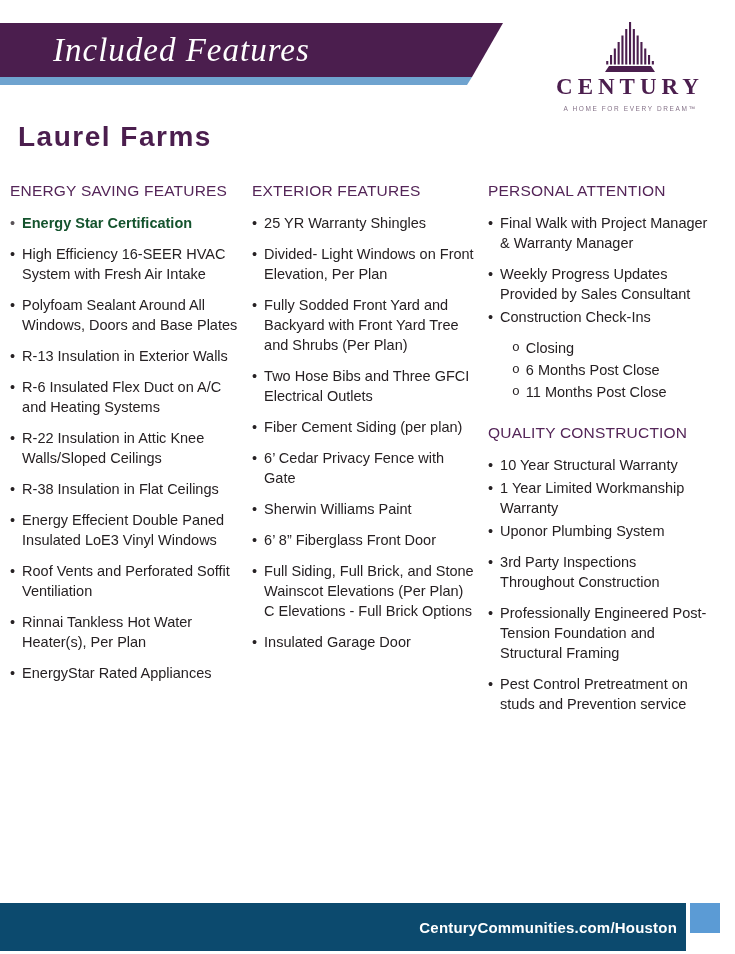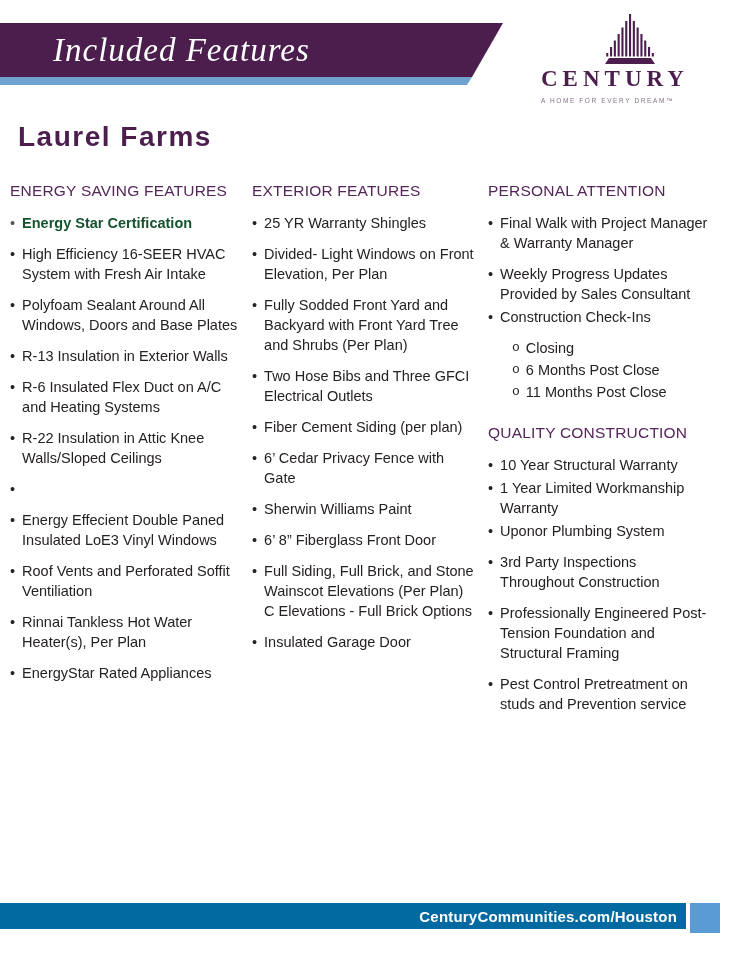--- a/index.html
+++ b/index.html
@@ -19,21 +19,21 @@
     color:#ffffff;font-size:33px;line-height:54px;padding-left:53px;
     letter-spacing:1px;white-space:nowrap;
   }
   .banner-strip{
     position:absolute;left:0;top:77px;width:472px;height:8px;
     background:#6fa3cf;
     clip-path:polygon(0 0,100% 0,calc(100% - 5px) 100%,0 100%);
   }
   
   .logo{
-    position:absolute;top:12px;right:16px;width:178px;text-align:left;
+    position:absolute;top:20px;right:16px;width:178px;text-align:center;
     color:#4b1e4e;
   }
   .logo-icon{display:block;margin:0 auto 2px auto;}
   .logo-name{
     font-family:"Liberation Serif",serif;font-weight:bold;
     font-size:23px;letter-spacing:5px;line-height:26px;white-space:nowrap;
   }
   .logo-subname{
     font-family:"Liberation Serif",serif;font-weight:bold;
     font-size:12.5px;letter-spacing:2.5px;line-height:16px;white-space:nowrap;
@@ -72,22 +72,22 @@
   .sub-item{
     display:flex;gap:6px;margin:0 0 2px 24px;
     color:#262123;font-size:14.5px;line-height:20px;
   }
   .sub-bullet{
     flex:0 0 auto;font-family:"Liberation Mono",monospace;
     font-size:13px;line-height:20px;
   }
   
   .footer-bar{
-    position:absolute;left:0;top:903px;width:686px;height:26px;
-    background:#0369a1;display:flex;align-items:center;justify-content:flex-end;
+    position:absolute;left:0;top:903px;width:686px;height:48px;
+    background:#0c4a6e;display:flex;align-items:center;justify-content:flex-end;
   }
   .footer-url{
     color:#ffffff;font-size:15px;font-weight:bold;padding-right:9px;
     letter-spacing:0.2px;
   }
   .footer-square{
     position:absolute;left:690px;top:903px;width:30px;height:30px;
     background:#5b9bd5;
   }
 </style>
@@ -150,20 +150,21 @@
             <li class="feature-item">
               <span class="bullet">•</span>
               <span class="item-text">R-6 Insulated Flex Duct on A/C and Heating Systems</span>
             </li>
             <li class="feature-item">
               <span class="bullet">•</span>
               <span class="item-text">R-22 Insulation in Attic Knee Walls/Sloped Ceilings</span>
             </li>
             <li class="feature-item">
               <span class="bullet">•</span>
+              <span class="item-text">R-38 Insulation in Flat Ceilings</span>
             </li>
             <li class="feature-item">
               <span class="bullet">•</span>
               <span class="item-text">Energy Effecient Double Paned Insulated LoE3 Vinyl Windows</span>
             </li>
             <li class="feature-item">
               <span class="bullet">•</span>
               <span class="item-text">Roof Vents and Perforated Soffit Ventiliation</span>
             </li>
             <li class="feature-item">

